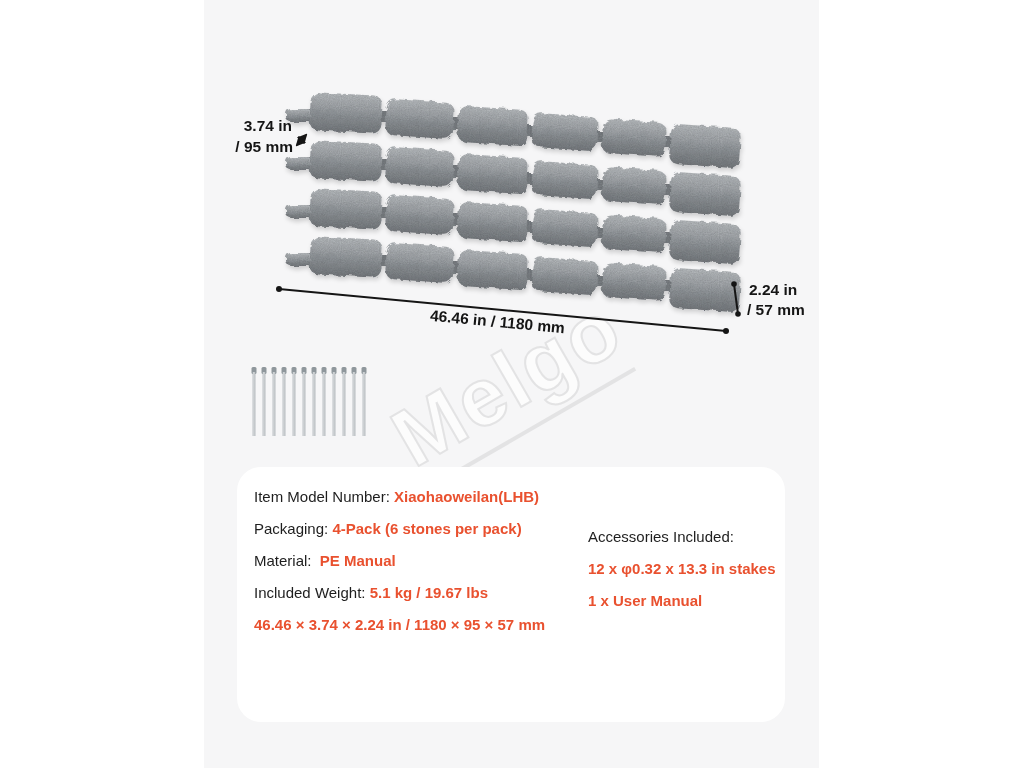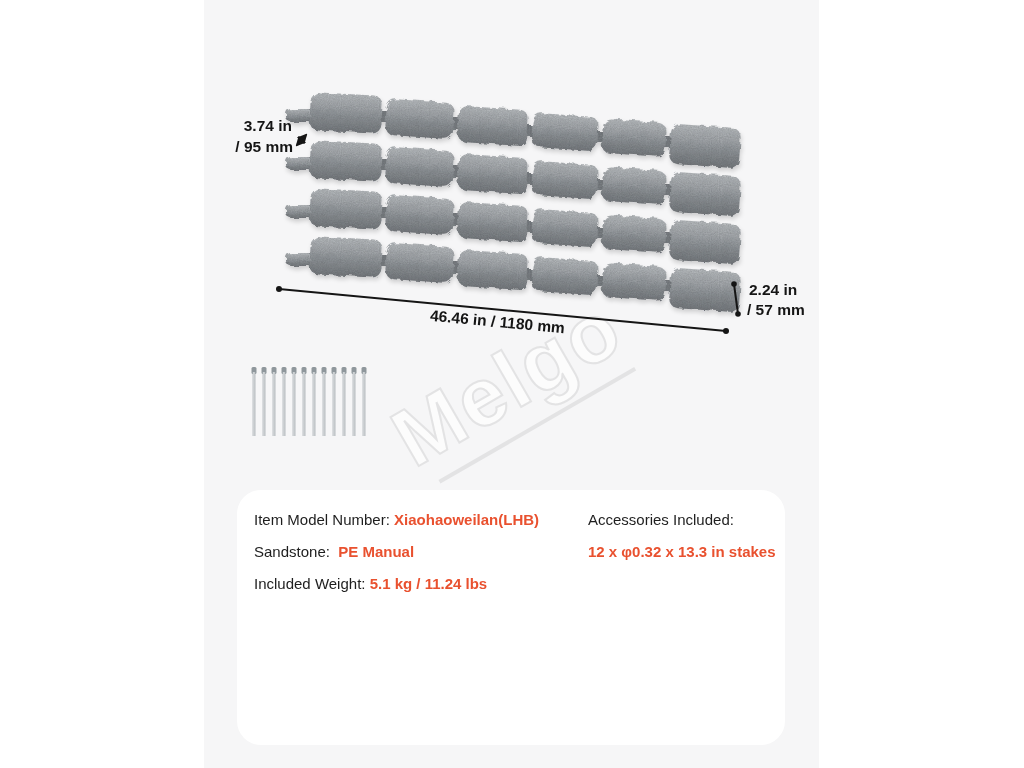--- a/index.html
+++ b/index.html
@@ -12,26 +12,26 @@
     background:#f6f6f7;
   }
   .panel svg{position:absolute;left:0;top:0;}
   svg text{font-family:"Liberation Sans",sans-serif;}
   .dim-text{font-weight:700;font-size:15.5px;fill:#151515;}
   .watermark-text{
     font-weight:700;font-size:82px;letter-spacing:2px;
     fill:rgba(255,255,255,0.65);stroke:#e3e3e4;stroke-width:2px;
   }
   .spec-card{
-    position:absolute;left:33px;top:490px;width:548px;height:255px;
+    position:absolute;left:33px;top:467px;width:548px;height:255px;
     background:#ffffff;border-radius:24px;box-sizing:border-box;
     padding:14px 0 0 17px;display:flex;
   }
   .spec-col-left{width:334px;}
-  .spec-col-right{flex:1;}
+  .spec-col-right{flex:1;margin-top:40px;}
   .spec-row{margin:0;font-size:15px;line-height:32px;white-space:nowrap;}
   .spec-label{color:#1e1e1e;font-weight:400;white-space:pre;}
   .spec-value{color:#e9512f;font-weight:700;white-space:pre;}
 </style>
 </head>
 <body>
 
 <div class="panel">
 
   <svg width="615" height="768" viewBox="0 0 615 768">
@@ -136,22 +136,25 @@
       <circle cx="530" cy="284" r="2.8" fill="#151515"></circle>
       <circle cx="534" cy="314" r="2.8" fill="#151515"></circle>
       <text class="dim-text" x="545" y="295">2.24 in</text>
       <text class="dim-text" x="543" y="315">/ 57 mm</text>
     </g>
   </svg>
 
   <div class="spec-card">
     <div class="spec-col-left">
       <p class="spec-row"><span class="spec-label">Item Model Number: </span><span class="spec-value">Xiaohaoweilan(LHB)</span></p>
-      <p class="spec-row"><span class="spec-label">Sandstone:  </span><span class="spec-value">PE Manual</span></p>
-      <p class="spec-row"><span class="spec-label">Included Weight: </span><span class="spec-value">5.1 kg / 11.24 lbs</span></p>
+      <p class="spec-row"><span class="spec-label">Packaging: </span><span class="spec-value">4-Pack (6 stones per pack)</span></p>
+      <p class="spec-row"><span class="spec-label">Material:  </span><span class="spec-value">PE Manual</span></p>
+      <p class="spec-row"><span class="spec-label">Included Weight: </span><span class="spec-value">5.1 kg / 19.67 lbs</span></p>
+      <p class="spec-row"><span class="spec-label"></span><span class="spec-value">46.46 × 3.74 × 2.24 in / 1180 × 95 × 57 mm</span></p>
     </div>
     <div class="spec-col-right">
       <p class="spec-row"><span class="spec-label">Accessories Included:</span><span class="spec-value"></span></p>
       <p class="spec-row"><span class="spec-label"></span><span class="spec-value">12 x φ0.32 x 13.3 in stakes</span></p>
+      <p class="spec-row"><span class="spec-label"></span><span class="spec-value">1 x User Manual</span></p>
     </div>
   </div>
 
 </div>
 
 </body></html>

